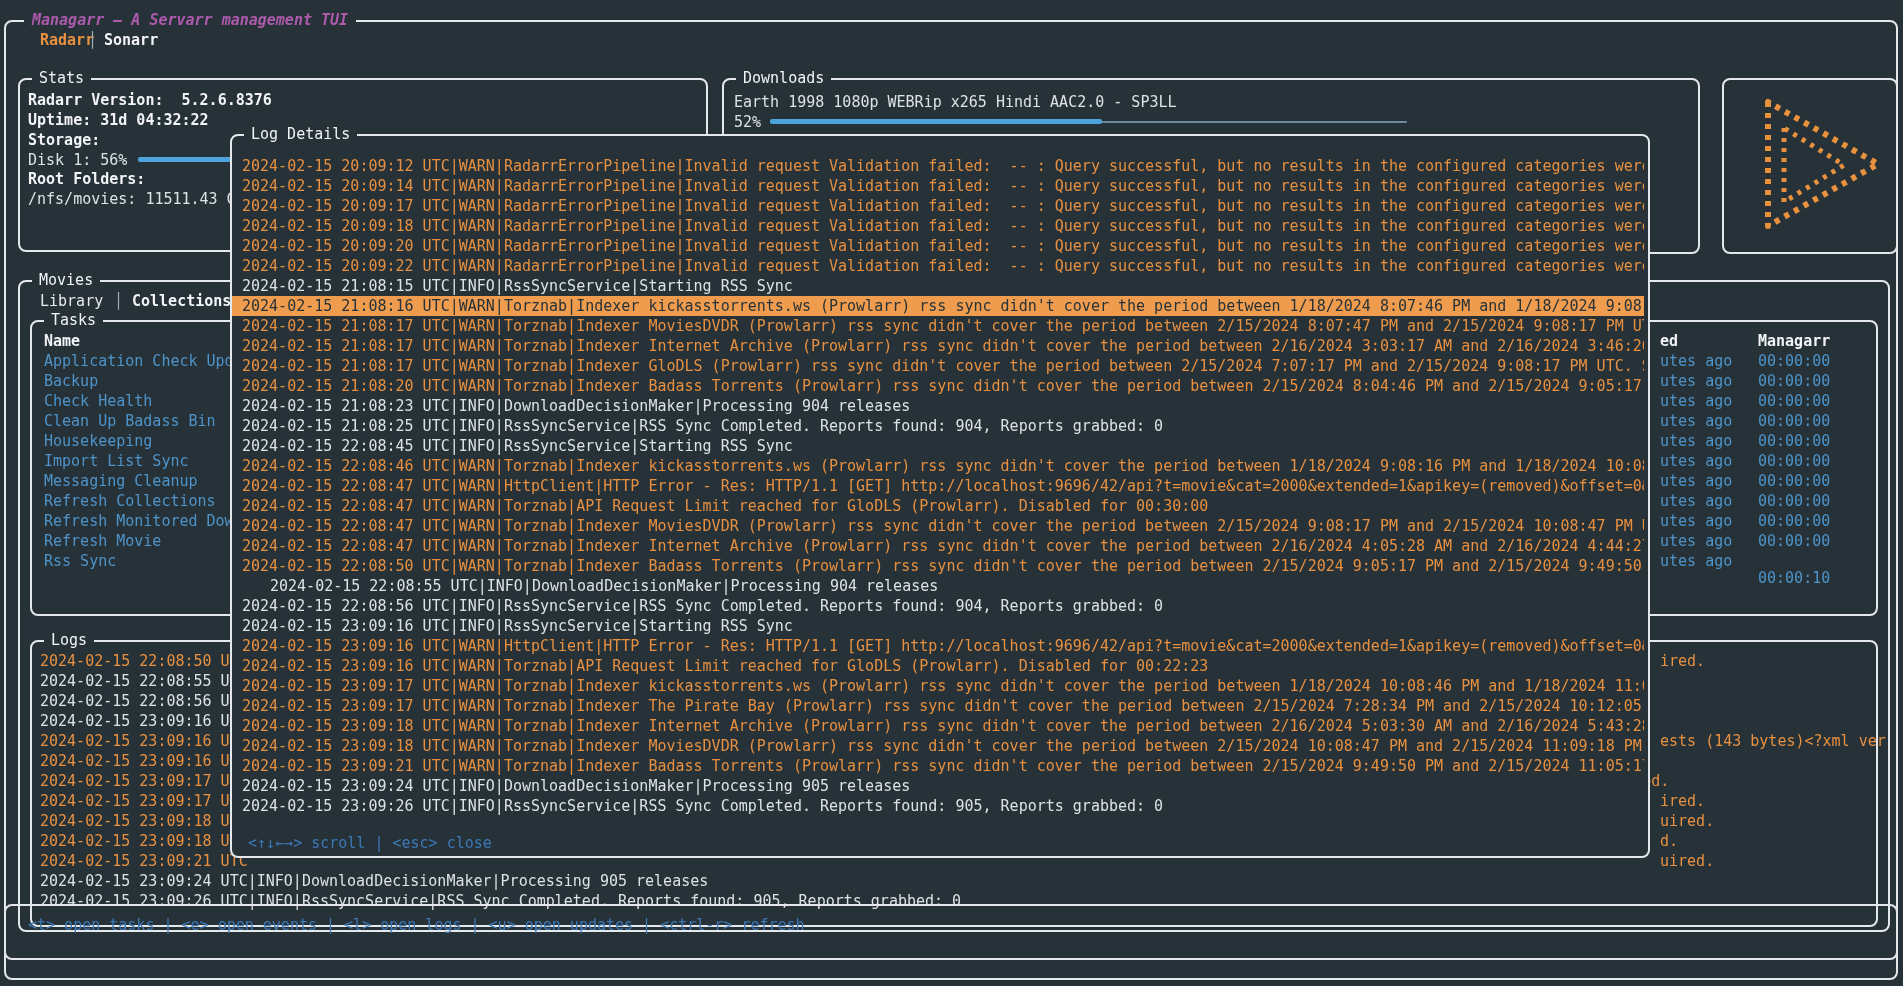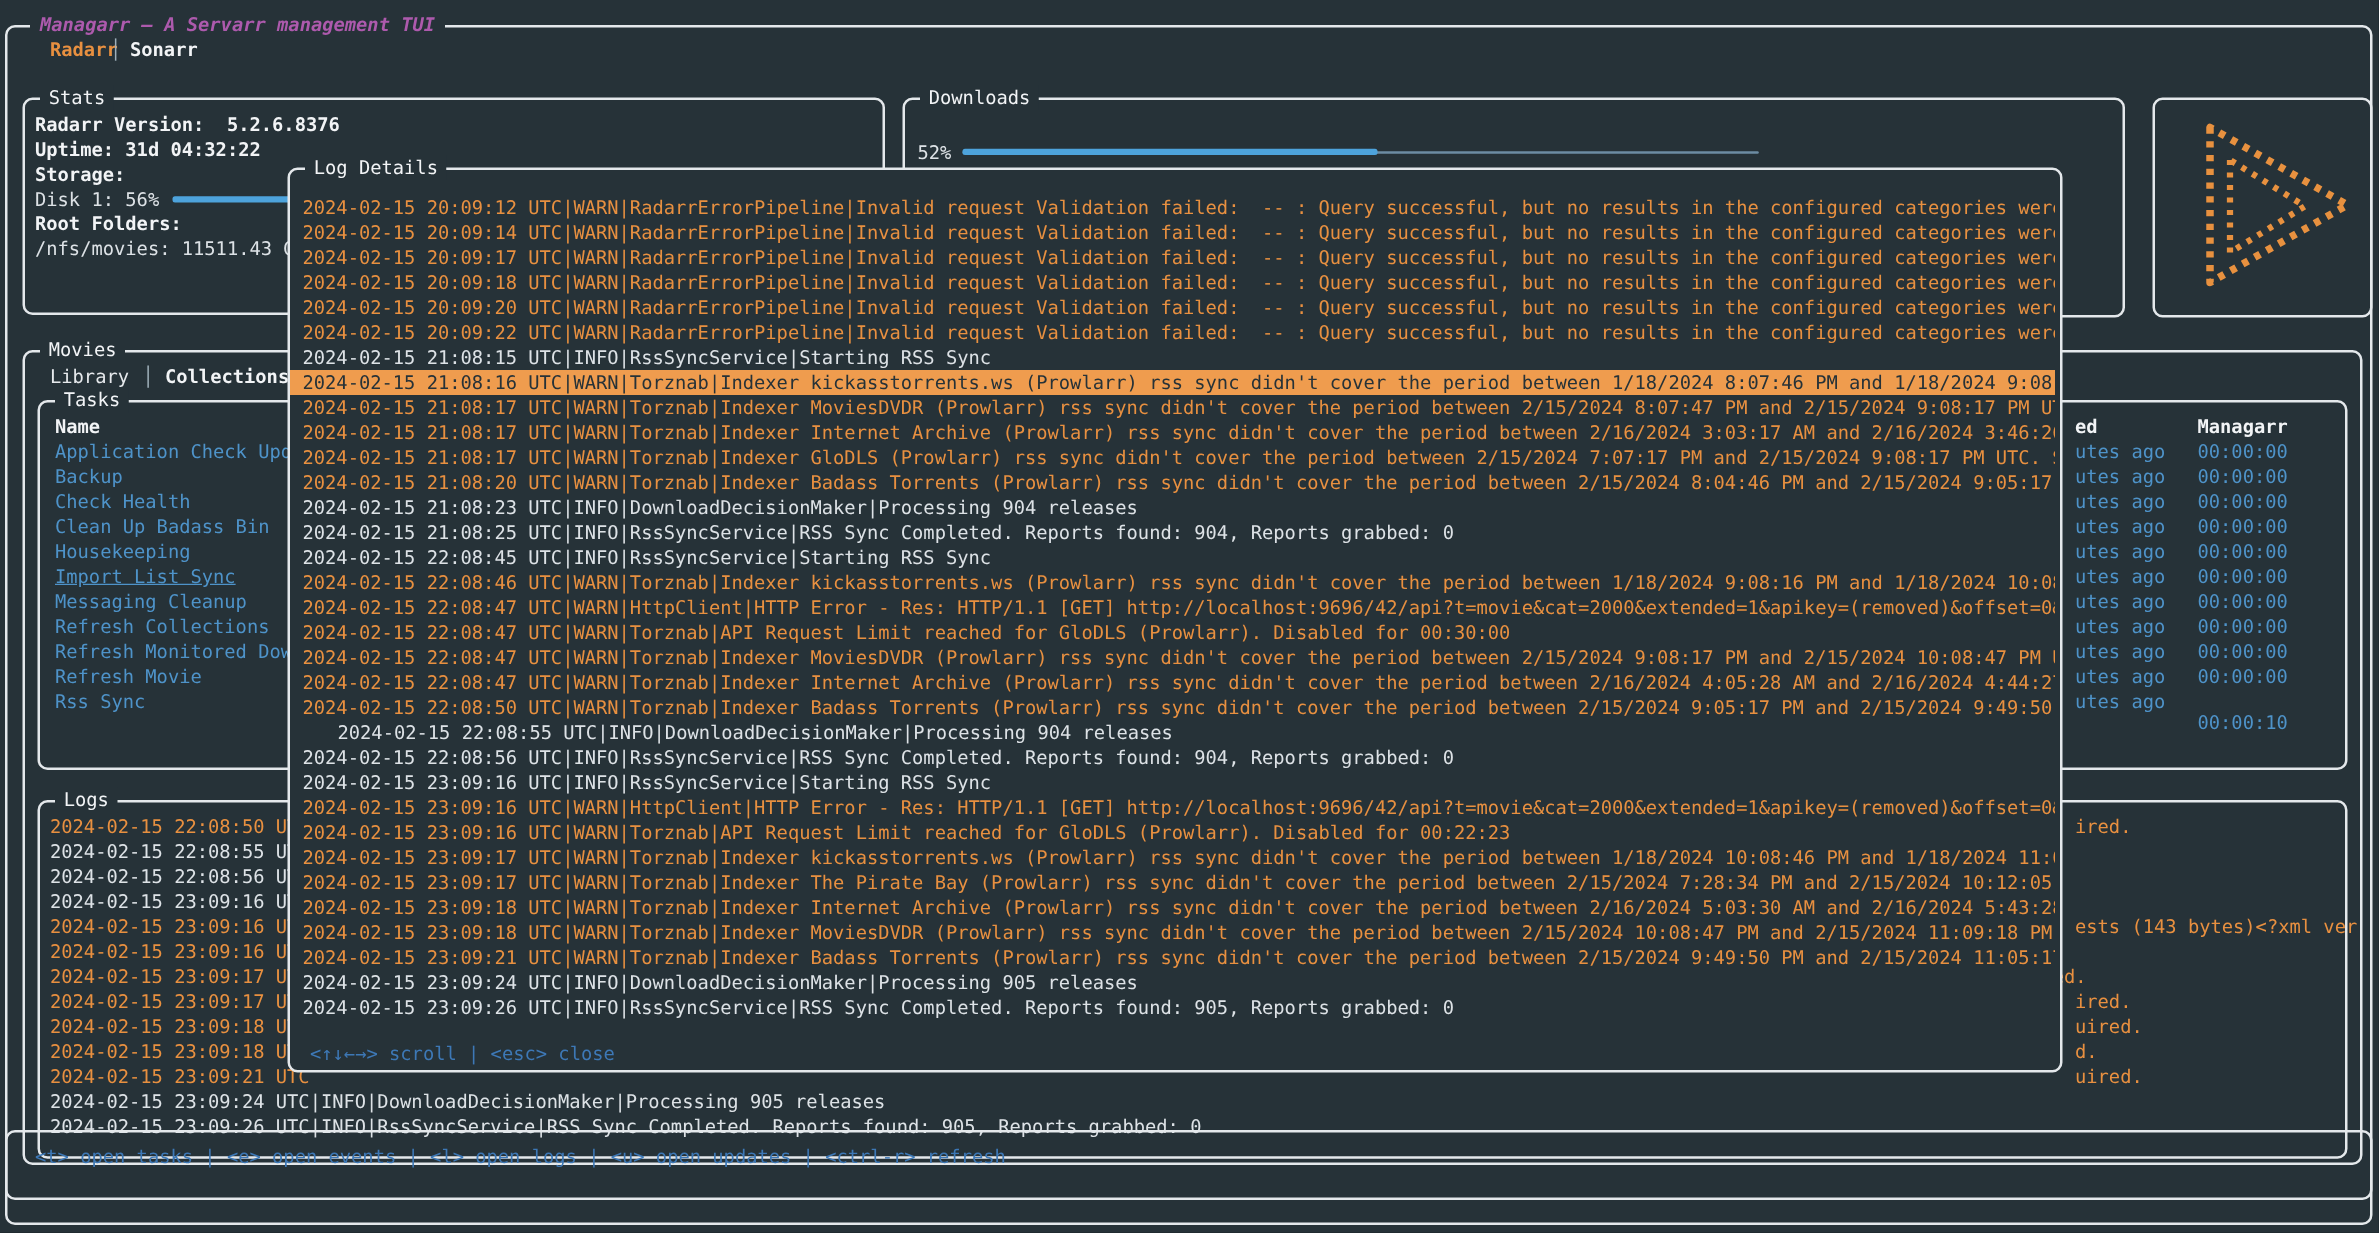--- a/index.html
+++ b/index.html
@@ -47,20 +47,21 @@
     <div class="row b" style="left:8px;top:30px;color:var(--boldwhite)">Uptime: 31d 04:32:22</div>
     <div class="row b" style="left:8px;top:50px;color:var(--boldwhite)">Storage:</div>
     <div class="row" style="left:8px;top:70px">Disk 1: 56%</div>
     <div class="gaugebar" style="left:118px;top:77px;width:560px;height:5px"></div>
     <div class="row b" style="left:8px;top:89px;color:var(--boldwhite)">Root Folders:</div>
     <div class="row" style="left:8px;top:109px">/nfs/movies: 11511.43 GB</div>
   </div>
 
   <div class="box z1" style="left:722px;top:78px;width:978px;height:176px">
     <span class="btitle">Downloads</span>
+    <div class="row" style="left:10px;top:12px">Earth 1998 1080p WEBRip x265 Hindi AAC2.0 - SP3LL</div>
     <div class="row" style="left:10px;top:32px">52%</div>
     <div class="gaugetrack" style="left:46px;top:41px;width:637px;height:2px"></div>
     <div class="gaugebar" style="left:46px;top:39px;width:332px;height:5px"></div>
   </div>
 
   <div class="box z1" style="left:1722px;top:78px;width:176px;height:176px">
     <span style="position:absolute;left:8px;top:6px">
       <svg width="158" height="158" viewBox="0 0 158 158">
         <polygon points="36,16 36,140 146,78" fill="none" stroke="#e8913f" stroke-width="6" stroke-dasharray="5 6" stroke-linejoin="round"></polygon>
         <polygon points="52,42 52,116 112,79" fill="none" stroke="#e8913f" stroke-width="5" stroke-dasharray="4 6" stroke-linejoin="round"></polygon>
@@ -101,21 +102,21 @@
           <div class="row blue" style="left: 12px; top: 89px;">Clean Up Badass Bin</div>
           <div class="row blue" style="left: 1628px; top: 89px;">utes ago</div>
           <div class="row blue" style="left: 1726px; top: 89px;">00:00:00</div>
         </div>
         <div>
           <div class="row blue" style="left: 12px; top: 109px;">Housekeeping</div>
           <div class="row blue" style="left: 1628px; top: 109px;">utes ago</div>
           <div class="row blue" style="left: 1726px; top: 109px;">00:00:00</div>
         </div>
         <div>
-          <div class="row blue" style="left: 12px; top: 129px; text-decoration: underline;">Import List Sync</div>
+          <div class="row blue" style="left: 12px; top: 129px;">Import List Sync</div>
           <div class="row blue" style="left: 1628px; top: 129px;">utes ago</div>
           <div class="row blue" style="left: 1726px; top: 129px;">00:00:00</div>
         </div>
         <div>
           <div class="row blue" style="left: 12px; top: 149px;">Messaging Cleanup</div>
           <div class="row blue" style="left: 1628px; top: 149px;">utes ago</div>
           <div class="row blue" style="left: 1726px; top: 149px;">00:00:00</div>
         </div>
         <div>
           <div class="row blue" style="left: 12px; top: 169px;">Refresh Collections</div>

